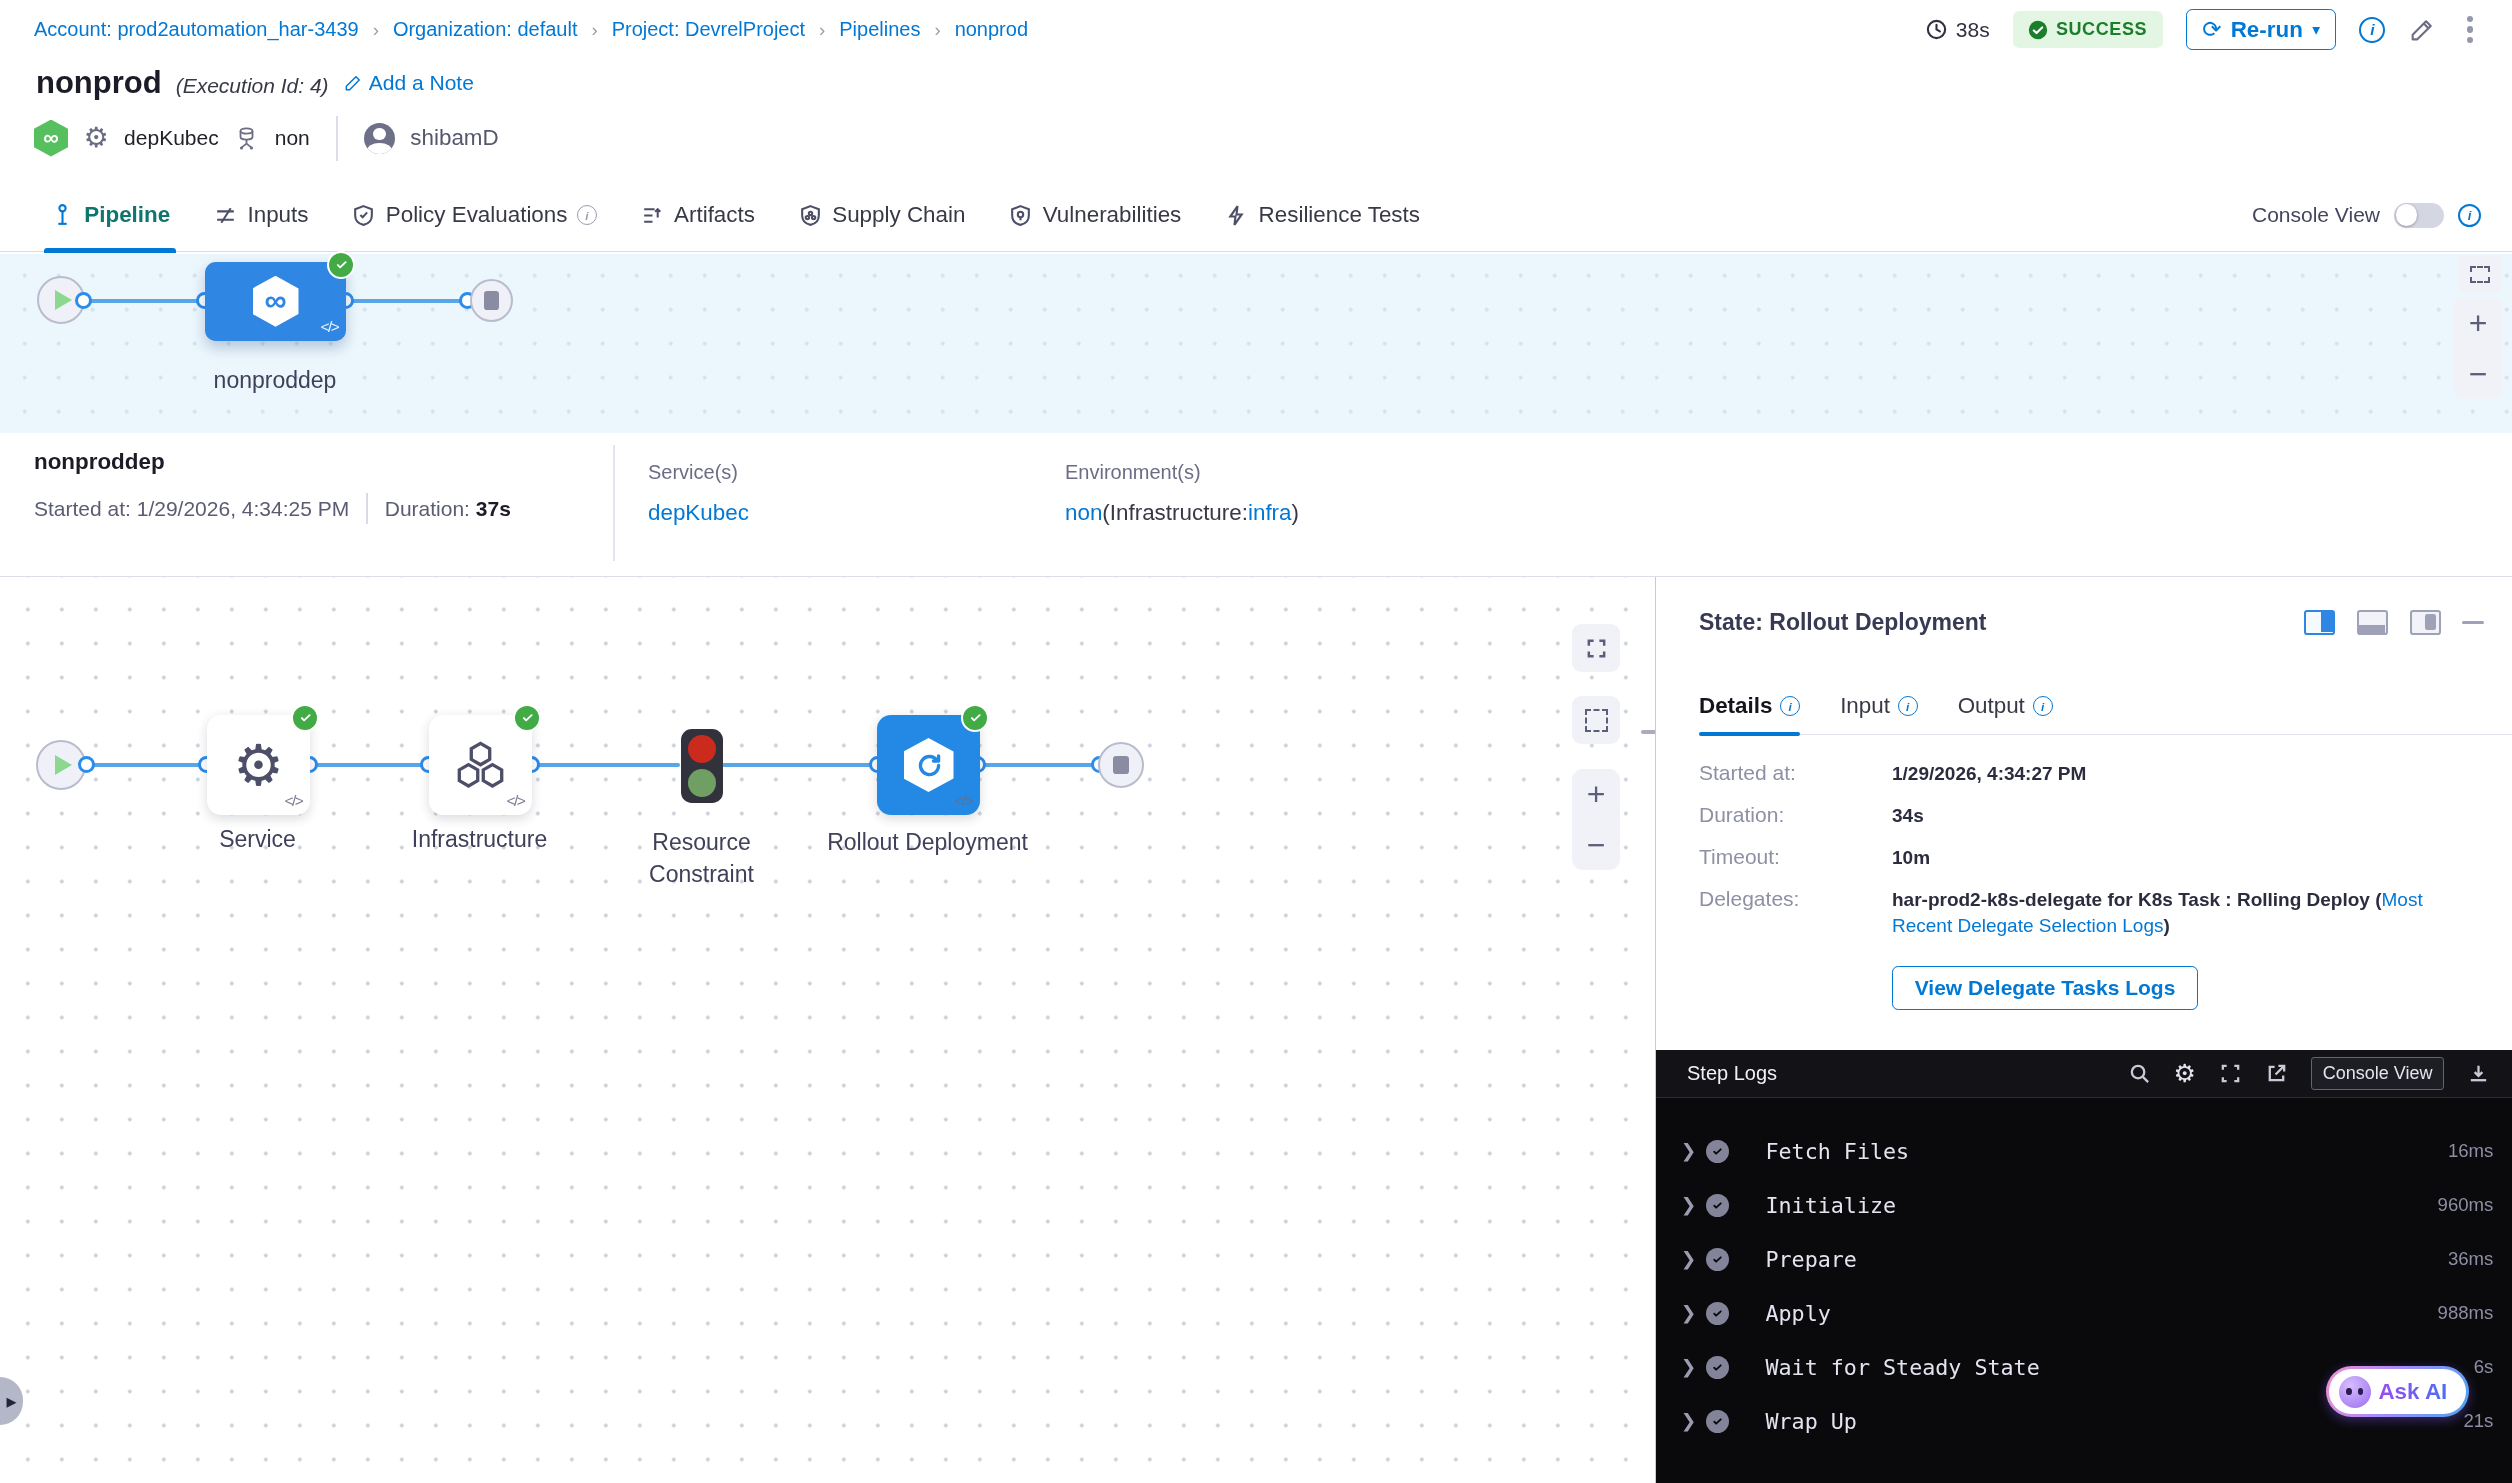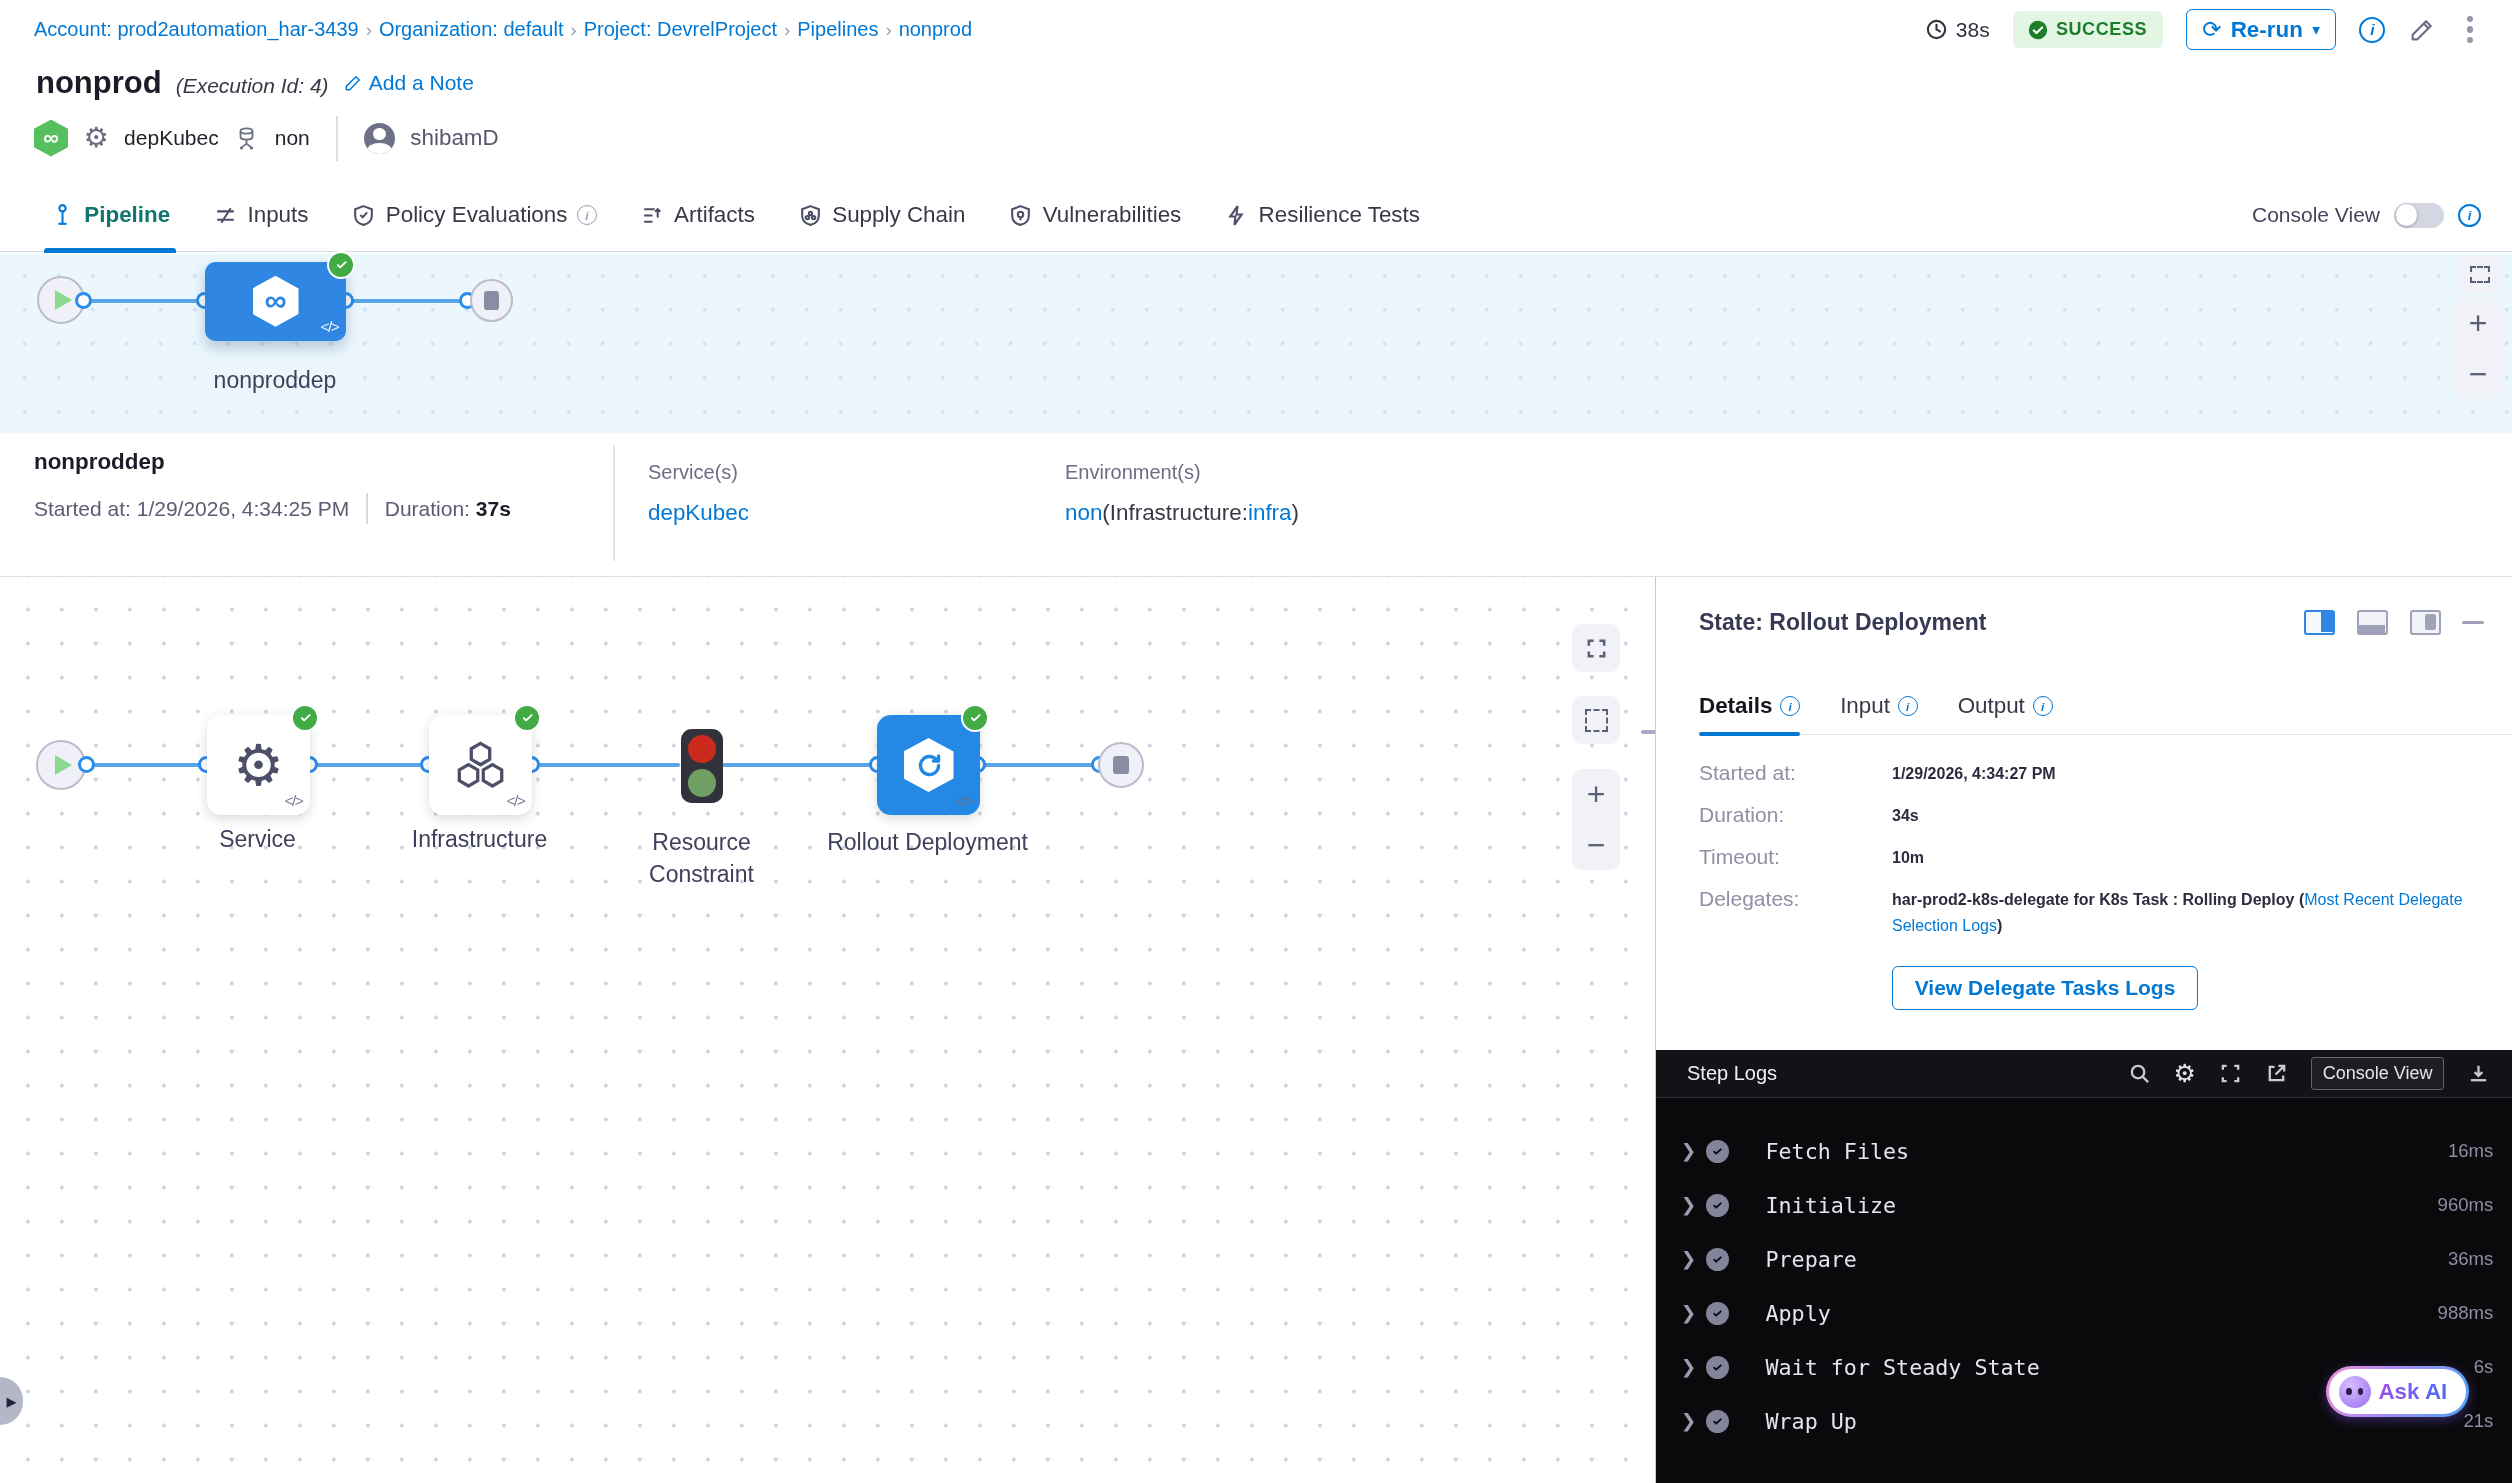--- a/index.html
+++ b/index.html
@@ -2,21 +2,21 @@
 <html style="font-size:12.4px"><head>
 <meta charset="utf-8">
 <style>
   * { margin:0; padding:0; box-sizing:border-box; }
   html,body { background:#fff; }
   body { font-family:"Liberation Sans","DejaVu Sans",sans-serif; color:#22222a; }
   #app { position:relative; width:2512px; height:1484px; overflow:hidden; background:#fff; }
 
   
   .topbar { position:absolute; left:0; top:0; width:2512px; height:59px; display:flex; align-items:center; justify-content:space-between; padding:0 31px 0 34px; background:#fff; }
-  .crumbs { display:flex; align-items:center; gap:7px; font-size:20px; color:#0278d5; }
+  .crumbs { display:flex; align-items:center; gap:14px; font-size:20px; color:#0278d5; }
   .crumb { cursor:pointer; }
   .crumb-sep { color:#9a9cb0; font-size:18.6px; }
   .top-actions { display:flex; align-items:center; gap:23px; }
   .dur-wrap { display:flex; align-items:center; gap:7.7px; font-size:21px; color:#2f3040; }
   .badge-success { display:flex; align-items:center; gap:7.7px; background:#e3f6e4; color:#1c7d2a; font-weight:700; font-size:18px; letter-spacing:0.6px; padding:7.7px 15.5px; border-radius:6.2px; }
   .btn-rerun { display:flex; align-items:center; gap:9.3px; border:1.9px solid #0278d5; color:#0278d5; border-radius:6.2px; padding:6.2px 15.5px; font-size:22.4px; font-weight:700; background:#fff; cursor:pointer; }
   .btn-rerun .refresh-glyph { font-size:23px; font-weight:400; }
   .btn-rerun .caret { font-size:15.5px; }
   .info-circ { width:26px; height:26px; border:2.3px solid #0278d5; border-radius:50%; color:#0278d5; font-size:15.5px; font-weight:700; display:flex; align-items:center; justify-content:center; font-style:italic; }
   .info-circ.sm { width:20px; height:20px; border-width:1.9px; font-size:11.6px; }
@@ -103,21 +103,21 @@
   .li-box.bottom::after { content:""; position:absolute; left:0; bottom:0; width:26px; height:7.7px; background:#9fa1b8; }
   .li-box.right::after { content:""; position:absolute; right:2.3px; top:2.3px; width:11.6px; height:15.5px; background:#9fa1b8; border-radius:2.3px; }
   .li-minus { width:21.7px; height:3.9px; background:#9fa1b8; border-radius:2.3px; cursor:pointer; }
   .rp-tabs { position:absolute; left:43px; right:0; top:101px; height:57px; display:flex; gap:40px; border-bottom:1.5px solid #e4e4ec; }
   .rp-tab { position:relative; display:flex; align-items:center; gap:7.7px; font-size:22.4px; color:#383946; font-weight:500; cursor:pointer; }
   .rp-tab.active { font-weight:700; color:#14141c; }
   .rp-tab.active::after { content:""; position:absolute; left:0; right:0; bottom:-1.5px; height:3.9px; background:#0278d5; border-radius:2.3px; }
   .rp-details { position:absolute; left:43px; top:184px; right:31px; }
   .kv-row { display:flex; margin-bottom:16px; }
   .kv-label { width:193px; flex:0 0 193px; font-size:21px; color:#8e90a3; }
-  .kv-val { font-size:16px; color:#2b2c3e; font-weight:700; line-height:26px; }
+  .kv-val { font-size:19px; color:#2b2c3e; font-weight:700; line-height:26px; }
   .kv-val .link { color:#0278d5; font-weight:400; cursor:pointer; }
   .btn-outline { margin:10.8px 0 0 193px; display:inline-block; border:1.9px solid #0278d5; color:#0278d5; background:#fff; border-radius:6.2px; font-size:21px; font-weight:700; padding:9.3px 21.7px; cursor:pointer; }
 
   
   .step-logs { position:absolute; left:0; top:473px; width:100%; height:433px; background:#0a0a0d; }
   .logs-header { height:48px; background:#121217; border-bottom:1.5px solid #2b2b34; display:flex; align-items:center; padding:0 21.7px 0 31px; }
   .logs-title { font-size:20px; color:#f0f0f6; flex:1; }
   .logs-icons { display:flex; align-items:center; gap:23px; color:#c9cad8; }
   .logs-icons svg { width:23px; height:23px; stroke:#c9cad8; fill:none; stroke-width:2.4; }
   .gear-dark { font-size:25px; color:#e4e4ee; line-height:1; }

